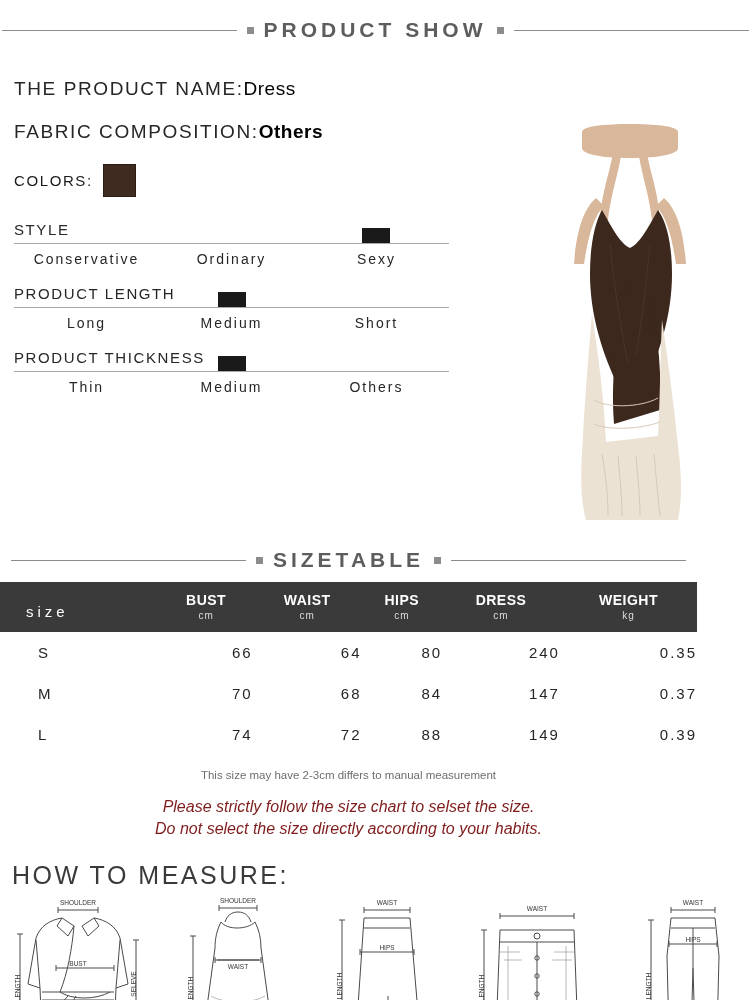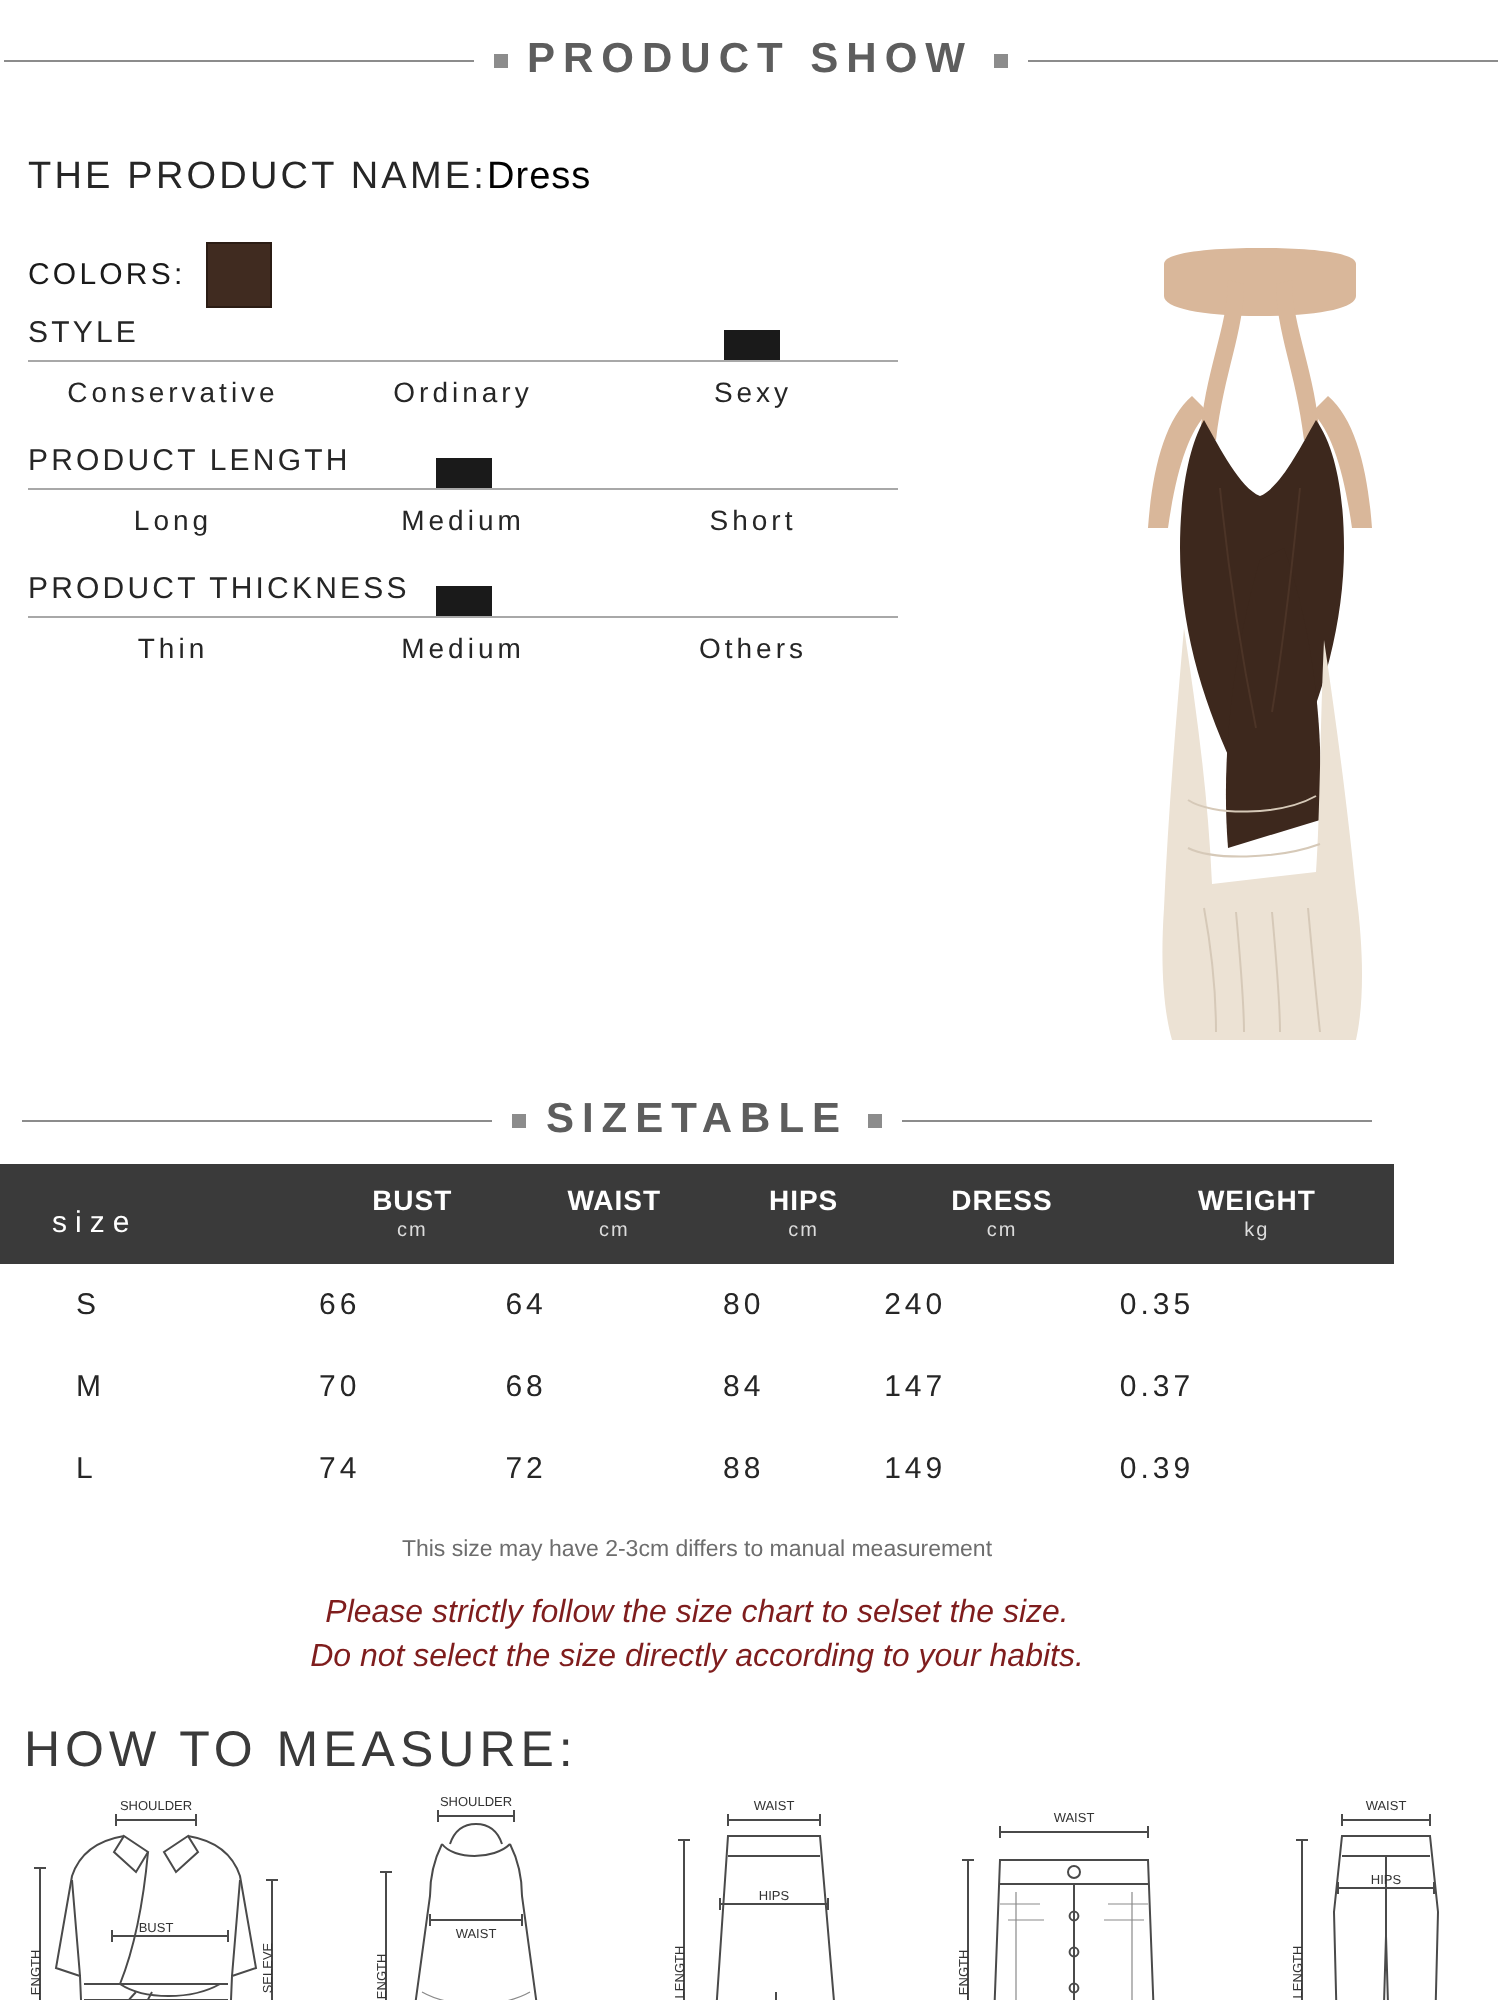--- a/index.html
+++ b/index.html
@@ -43,21 +43,21 @@
   .product-show { position: relative; padding: 0 0 6px 0; }
   .ps-body { display: flex; }
   .ps-left { width: 510px; padding: 26px 0 0 14px; }
   .ps-right { width: 240px; position: relative; }
 
   .spec-line { font-size: 19px; letter-spacing: 1.6px; margin-bottom: 21px; color: #262626; }
   .spec-line .lbl { color: #262626; }
   .spec-line .val { font-weight: bold; color: #000; letter-spacing: .5px; }
   .spec-line .val.thin { font-weight: normal; }
 
-  .colors-row { display: flex; align-items: center; margin-bottom: 4px; }
+  .colors-row { display: flex; align-items: center; margin-bottom: 24px; }
   .colors-row .lbl { font-size: 15px; letter-spacing: 1.6px; }
   .swatch {
     width: 33px; height: 33px;
     background: #402b20;
     border: 1px solid #2b1c14;
     margin-left: 10px;
   }
 
   
   .opt-group { margin-bottom: 8px; position: relative; }
@@ -111,21 +111,21 @@
     background: #3a3a3a;
     color: #dcdcdc;
     font-size: 10px;
     font-weight: normal;
     padding: 0 0 11px 0;
     letter-spacing: 1px;
   }
   table.sz tbody td {
     font-size: 15px;
     color: #262626;
-    text-align: left;
+    text-align: right;
     padding: 12px 0;
     letter-spacing: 2px;
   }
   table.sz tbody td.sz-name {
     text-align: left;
     padding-left: 38px;
     letter-spacing: 1px;
   }
 
   .note-wrap { text-align: center; margin-top: 14px; }
@@ -156,20 +156,23 @@
     <span class="rule"></span>
   </div>
 
   <div class="ps-body">
     <div class="ps-left">
 
       <div class="spec-line">
         <span class="lbl">THE PRODUCT NAME:</span><span class="val thin">Dress</span>
       </div>
 
+      <div class="spec-line">
+        <span class="lbl">FABRIC COMPOSITION:</span><span class="val">Others</span>
+      </div>
 
       <div class="colors-row">
         <span class="lbl">COLORS:</span>
         <span class="swatch"></span>
       </div>
 
       <div class="opt-group">
         <div class="opt-title">STYLE</div>
         <div class="opt-bar">
           <span class="opt-marker" style="left:83.3%;"></span>

